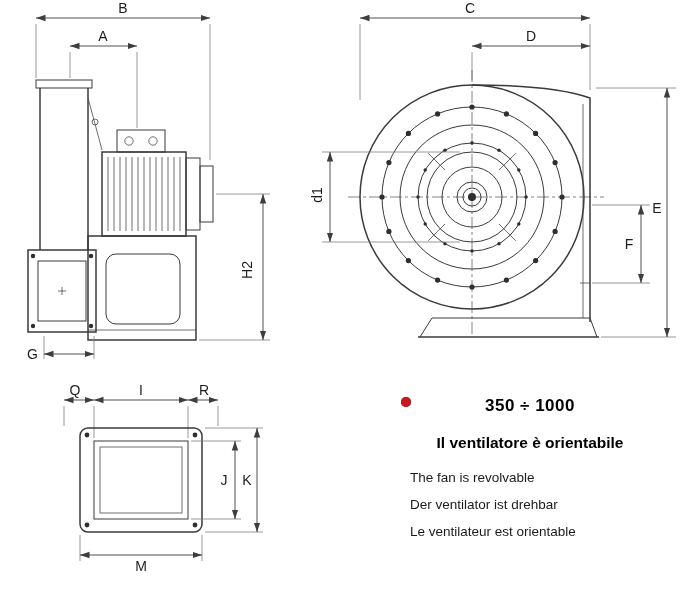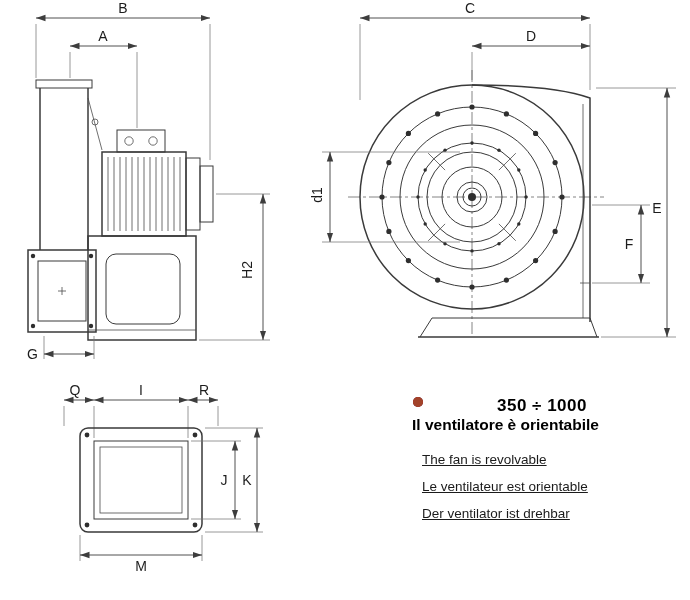--- a/index.html
+++ b/index.html
@@ -7,26 +7,26 @@
           font-family:"Liberation Sans",sans-serif;}
   .canvas svg{position:absolute;left:0;top:0;}
   .lbl{font-family:"Liberation Sans",sans-serif;font-size:14px;fill:#1c1c1c;}
   .ext{stroke:#777;stroke-width:.75;}
   .dim{stroke:#3d3d3d;stroke-width:.9;}
   .o1{stroke:#3a3a3a;stroke-width:1.5;fill:none;}
   .o2{stroke:#3a3a3a;stroke-width:1;fill:none;}
   .o3{stroke:#4a4a4a;stroke-width:.8;fill:none;}
   .cl{stroke:#666;stroke-width:.8;stroke-dasharray:12 3 3 3;fill:none;}
   .dot{fill:#2e2e2e;stroke:none;}
-  .info{position:absolute;left:412px;top:396px;width:260px;color:#000;}
+  .info{position:absolute;left:400px;top:396px;width:260px;color:#000;}
   .range{font-size:17px;font-weight:bold;text-align:center;letter-spacing:.5px;}
-  .subtitle{font-size:15.5px;font-weight:bold;text-align:left;margin-top:0;}
+  .subtitle{font-size:15.5px;font-weight:bold;text-align:center;margin-top:18px;}
   .bullets{list-style:none;margin:18px 0 0 0;padding:0 0 0 10px;}
   .bullets li{display:flex;align-items:center;gap:9px;margin-bottom:12px;
-              font-size:13.5px;color:#1b1b1b;text-decoration:underline;}
+              font-size:13.5px;color:#1b1b1b;}
   .bullets svg{flex:0 0 auto;display:block;}
 </style>
 </head>
 <body>
 
 <div class="canvas">
 <svg width="690" height="600" viewBox="0 0 690 600">
   <defs>
     <marker id="arr" viewBox="0 0 10 8" refX="9.5" refY="4" markerWidth="10" markerHeight="8" markerUnits="userSpaceOnUse" orient="auto-start-reverse">
       <path d="M0,0.8 L9.5,4 L0,7.2 Z" fill="#3d3d3d"></path>
@@ -255,25 +255,25 @@
   <div class="subtitle">Il ventilatore è orientabile</div>
   <ul class="bullets">
     <li>
       <svg width="12" height="12">
             <circle cx="6" cy="6" r="5" fill="#1181c3"></circle>
           </svg>
       <span>The fan is revolvable</span>
     </li>
     <li>
       <svg width="12" height="12">
+            <circle cx="6" cy="6" r="5" fill="#a2432a"></circle>
+          </svg>
+      <span>Der ventilator ist drehbar</span>
+    </li>
+    <li>
+      <svg width="12" height="12">
             <circle cx="6" cy="6" r="5" fill="#c51a1b"></circle>
           </svg>
       <span>Le ventilateur est orientable</span>
     </li>
-    <li>
-      <svg width="12" height="12">
-            <circle cx="6" cy="6" r="5" fill="#a2432a"></circle>
-          </svg>
-      <span>Der ventilator ist drehbar</span>
-    </li>
   </ul>
 </div>
 </div>
 
 </body></html>

